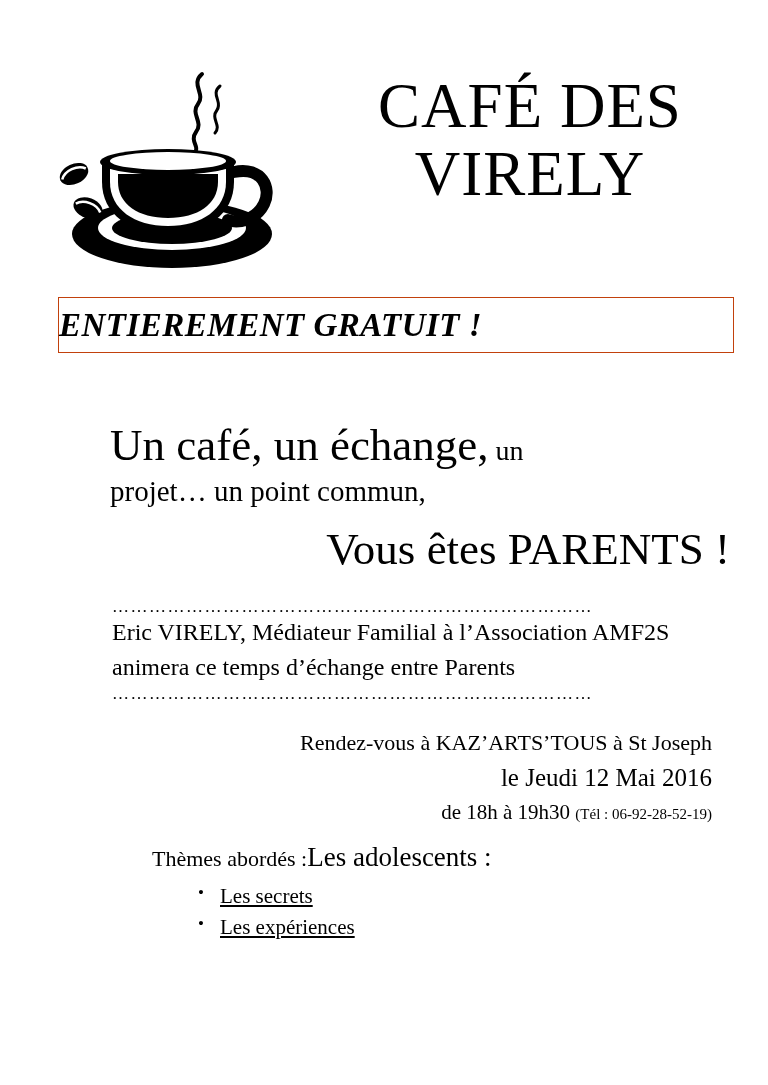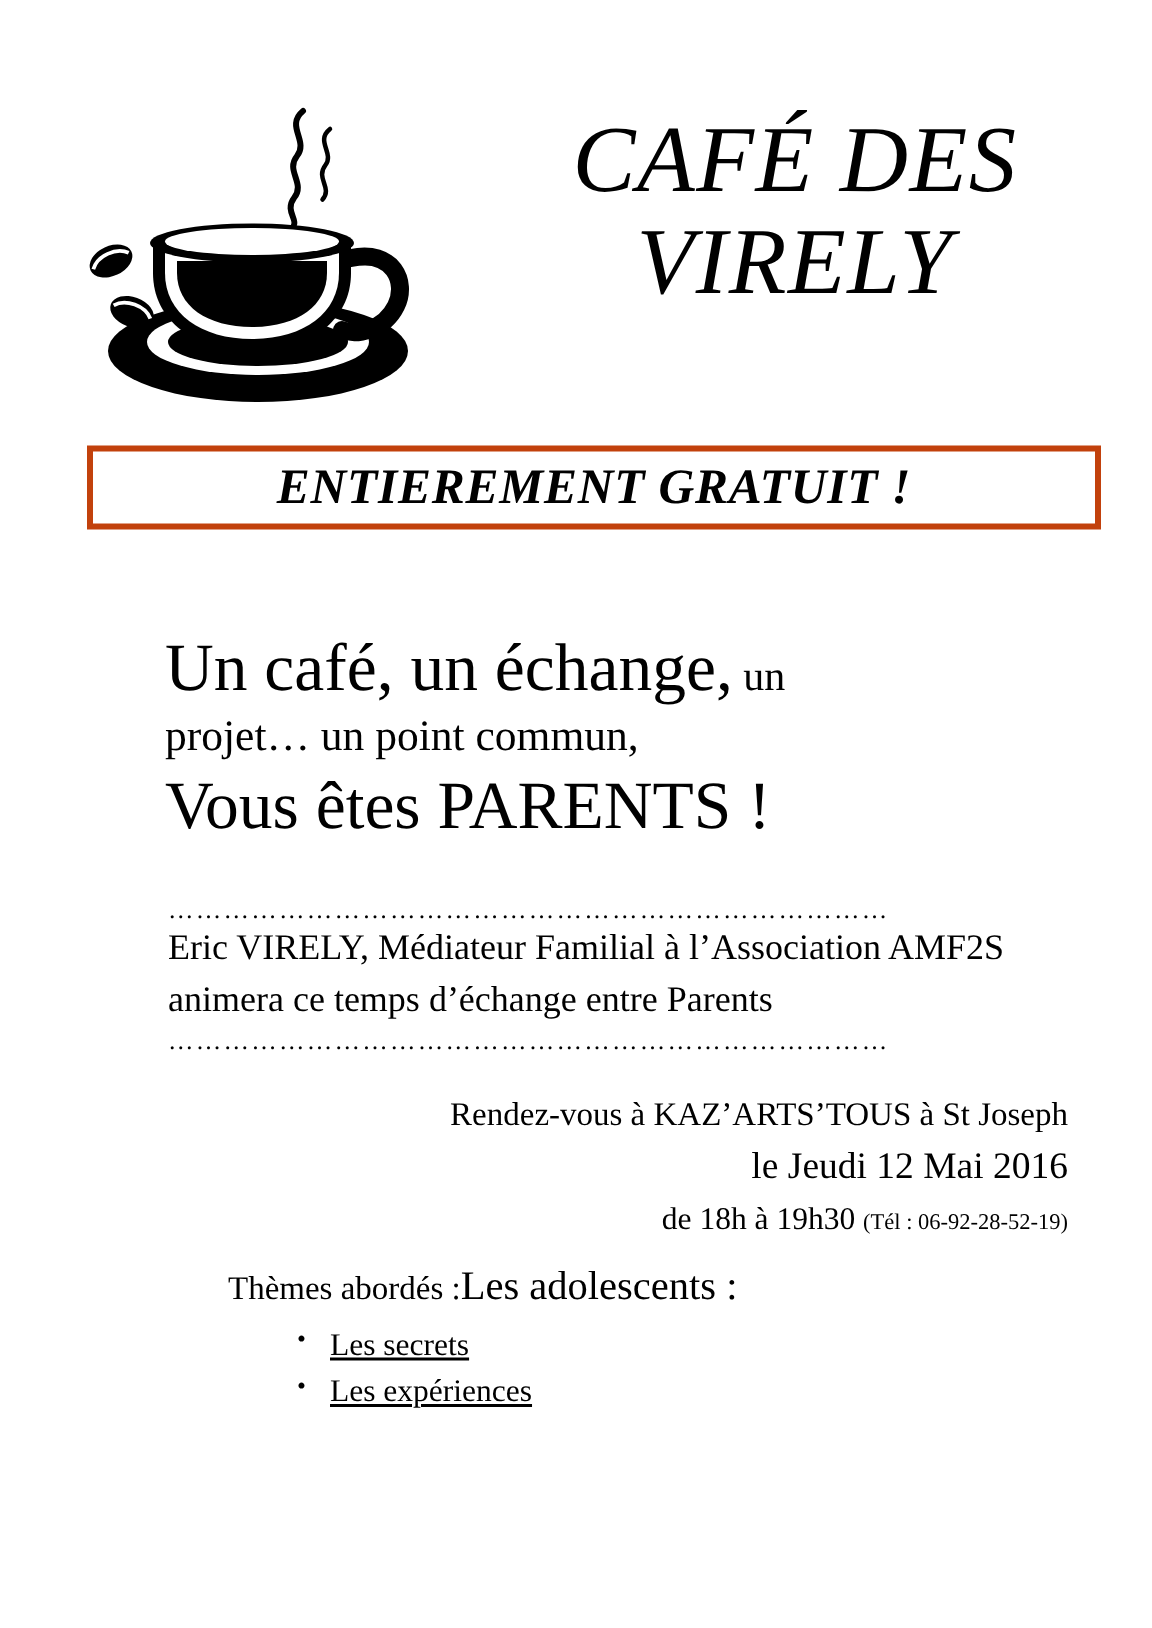--- a/index.html
+++ b/index.html
@@ -16,21 +16,20 @@
     overflow: hidden;
   }
 
   
   .header {
     position: absolute;
     top: 28px;
     left: 0;
     width: 768px;
     height: 240px;
-    font-style: italic;
   }
   .logo-box {
     position: absolute;
     left: 44px;
     top: 28px;
     width: 260px;
     height: 228px;
   }
   .logo-box svg {
     display: block;
@@ -52,25 +51,25 @@
     white-space: nowrap;
   }
 
   
   .banner {
     position: absolute;
     left: 58px;
     top: 297px;
     width: 676px;
     height: 56px;
-    border: 4px solid #c2410c;
+    border: 1px solid #c2410c;
     box-sizing: border-box;
     display: flex;
     align-items: center;
-    justify-content: center;
+    justify-content: flex-start;
   }
   .banner-text {
     font-style: italic;
     font-weight: bold;
     font-size: 33px;
     letter-spacing: 0.5px;
   }
 
   
   .headline {
@@ -87,21 +86,22 @@
     font-size: 28px;
   }
   .headline .l2 {
     font-size: 29px;
     line-height: 1.35;
     margin-top: 2px;
   }
   .headline .l3 {
     font-size: 45px;
     line-height: 1.15;
-    margin-top: 0;
+    margin-top: 12px;
+    text-align: right;
   }
 
   
   .dots {
     font-size: 17px;
     letter-spacing: 1.5px;
     line-height: 1.0;
     white-space: nowrap;
     overflow: hidden;
   }

